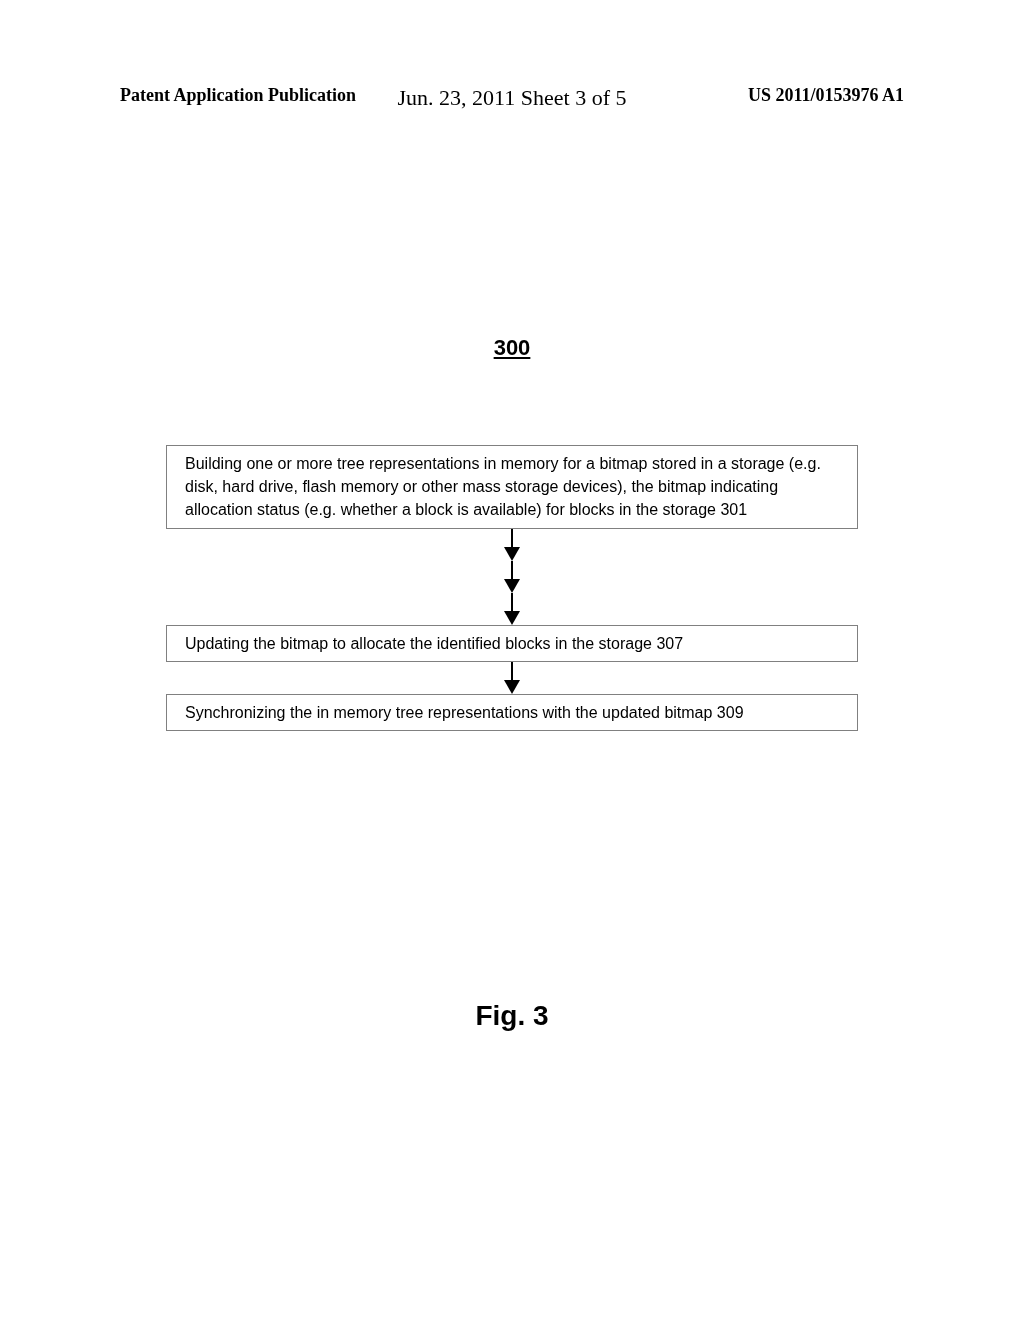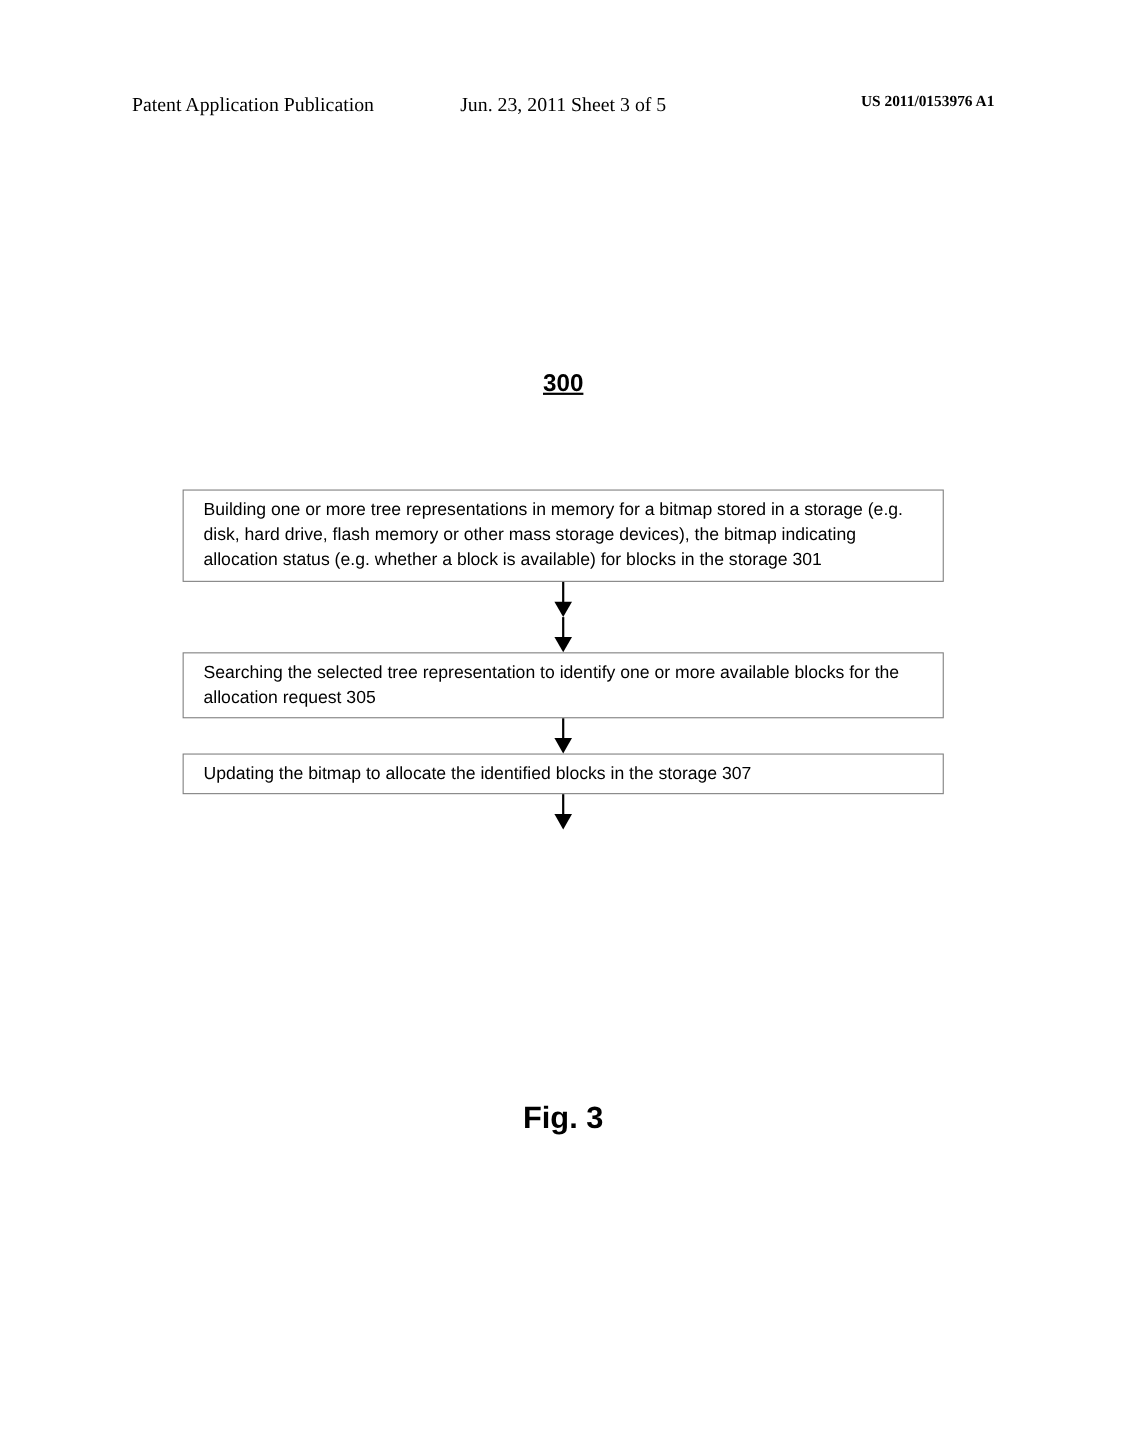--- a/index.html
+++ b/index.html
@@ -12,23 +12,23 @@
       position: relative;
     }
     .header {
       position: absolute;
       top: 85px;
       left: 0;
       right: 0;
       padding: 0 120px;
       font-family: "Times New Roman", Times, serif;
     }
-    .hdr-left { font-weight: normal; font-size: 18px; }
-    .hdr-mid { position: absolute; left: 50%; transform: translateX(-50%); font-size: 18px; }
-    .hdr-right { position: absolute; right: 120px; top: 0; font-size: 14px; font-weight: bold; }
+    .hdr-left { font-weight: bold; font-size: 18px; }
+    .hdr-mid { position: absolute; left: 50%; transform: translateX(-50%); font-size: 22px; }
+    .hdr-right { position: absolute; right: 120px; top: 0; font-size: 18px; font-weight: bold; }
     .ref-num {
       position: absolute;
       left: 50%;
       transform: translateX(-50%);
       top: 335px;
       font-size: 22px;
       text-decoration: underline;
       font-weight: bold;
     }
     .flow {
@@ -91,19 +91,19 @@
   <span class="hdr-mid">Jun. 23, 2011  Sheet 3 of 5</span>
   <span class="hdr-right">US 2011/0153976 A1</span>
 </div>
 
 <div class="ref-num">300</div>
 
 <div class="flow">
   <div class="step-box">Building one or more tree representations in memory for a bitmap stored in a storage (e.g. disk, hard drive, flash memory or other mass storage devices), the bitmap indicating allocation status (e.g. whether a block is available) for blocks in the storage 301</div>
   <div class="arrow"></div>
   <div class="arrow"></div>
-  <div class="step-box">Searching the selected tree representation to identify one or more available blocks for the allocation request   305</div>
   <div class="arrow"></div>
   <div class="step-box">Updating the bitmap to allocate the identified blocks in the storage 307</div>
   <div class="arrow"></div>
+  <div class="step-box">Synchronizing the in memory tree representations with the updated bitmap 309</div>
 </div>
 
 <div class="fig-caption">Fig. 3</div>
 
 </body></html>

